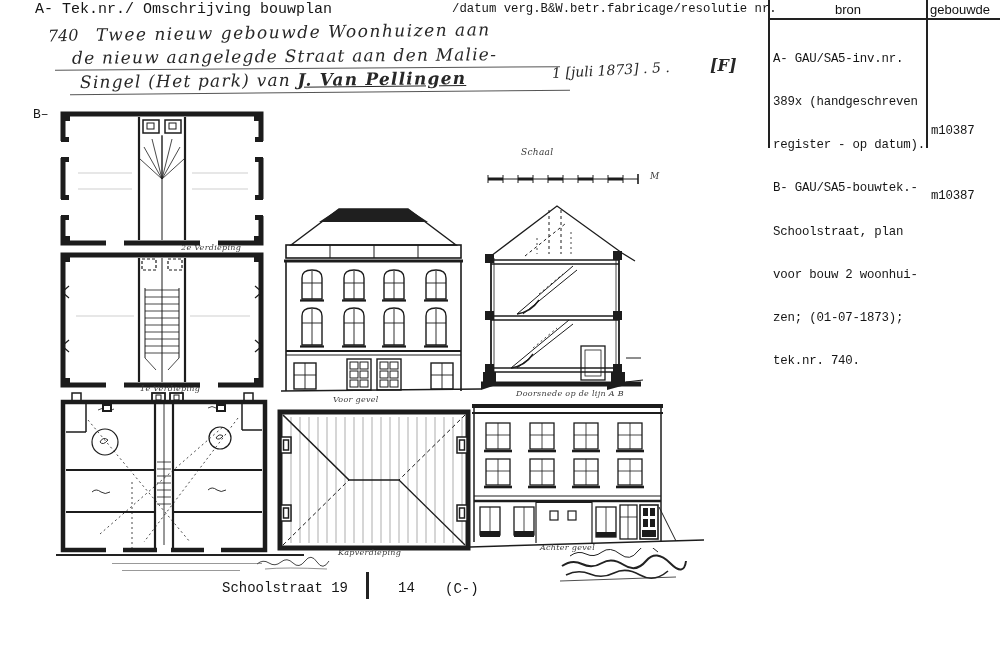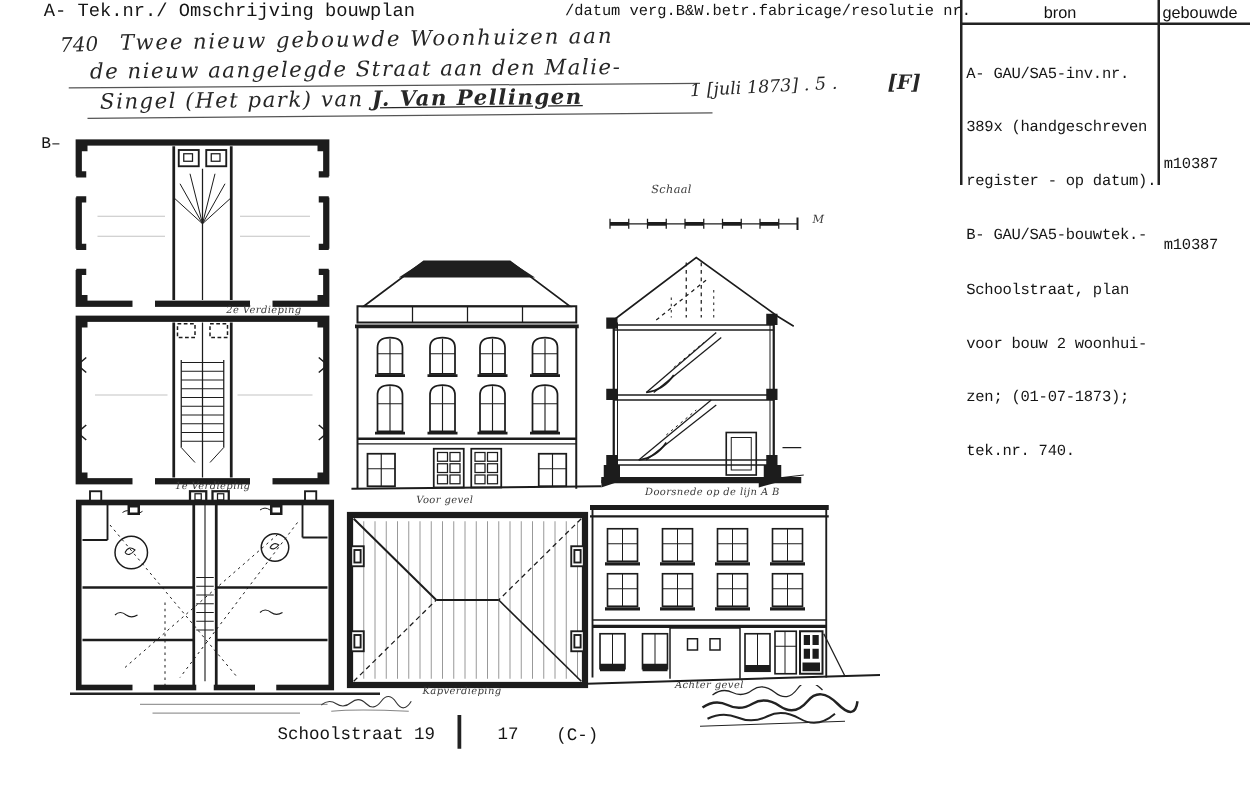--- a/index.html
+++ b/index.html
@@ -464,16 +464,16 @@
     <g stroke="#222" fill="none">
       <path d="M14,8 q8,-6 16,-2 t16,-2 t18,2 t18,-3 t20,1" stroke-width="1"></path>
       <path d="M6,18 q10,-7 20,-2 t20,-1 t22,2 t22,-4 t24,2 t16,-2" stroke-width="2"></path>
       <path d="M10,27 q12,-6 24,-1 t24,-1 t26,2 t28,-4" stroke-width="1.6"></path>
       <line x1="4" y1="33" x2="120" y2="29" stroke-width="0.8"></line>
     </g>
   </svg>
 
   <div class="abs type" style="left:222px;top:580px;font-size:14px;">Schoolstraat 19</div>
   <div class="abs line" style="left:366px;top:572px;width:3px;height:27px;"></div>
-  <div class="abs type" style="left:398px;top:580px;font-size:14px;">17</div>
+  <div class="abs type" style="left:398px;top:580px;font-size:14px;">14</div>
   <div class="abs type" style="left:445px;top:581px;font-size:14px;">(C-)</div>
 
 </div>
 
 </body></html>

